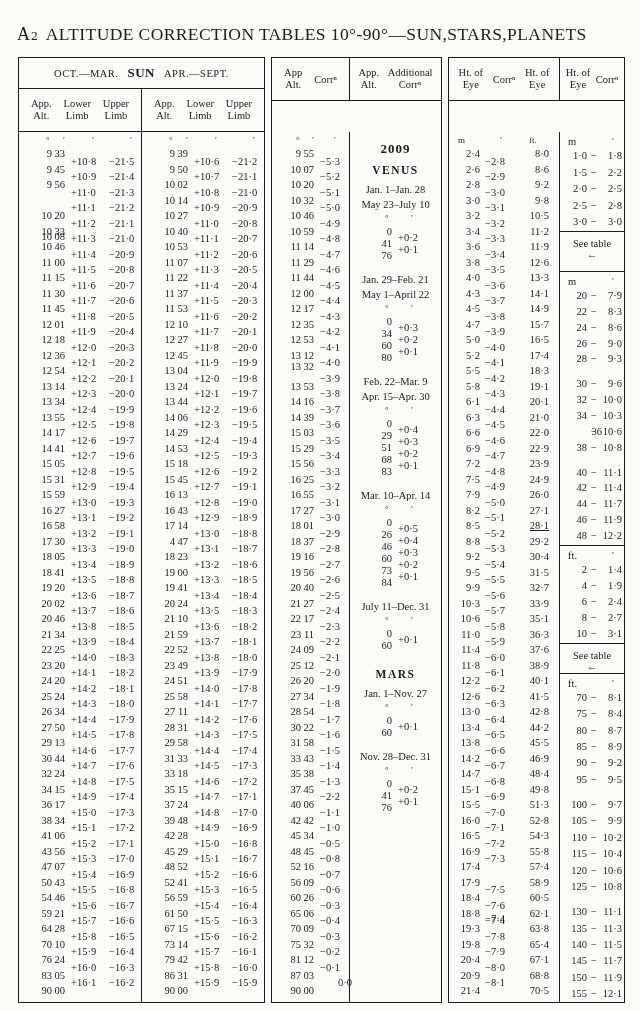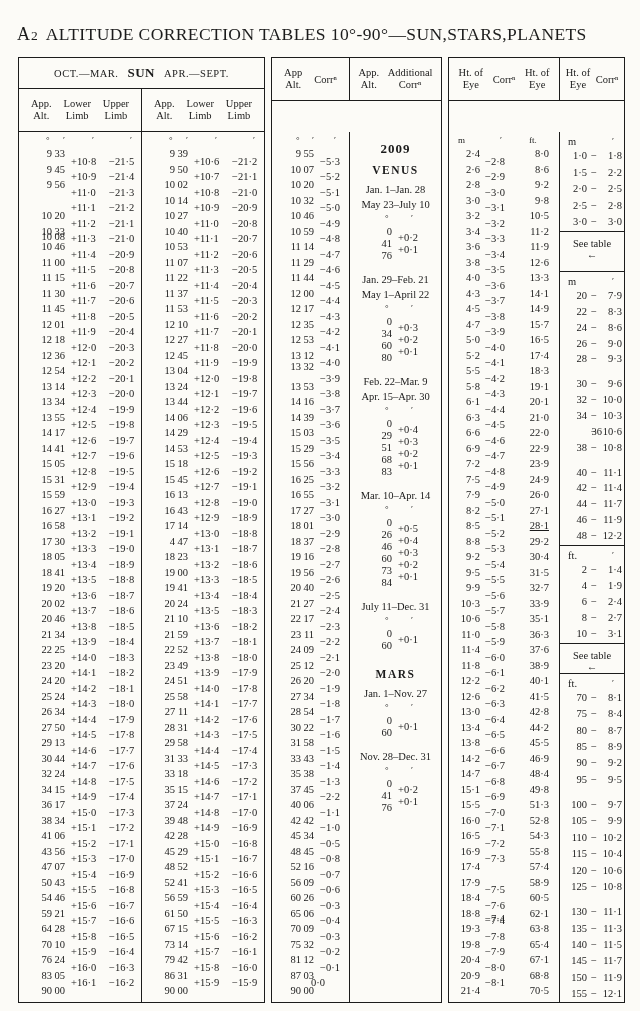--- a/index.html
+++ b/index.html
@@ -555,21 +555,21 @@
           <span class="cell" style="left: 48px; top: 690.25px;">−1·0</span>
           <span class="cell" style="left: 48px; top: 705.75px;">−0·5</span>
           <span class="cell" style="left: 48px; top: 721.25px;">−0·8</span>
           <span class="cell" style="left: 48px; top: 736.75px;">−0·7</span>
           <span class="cell" style="left: 48px; top: 752.25px;">−0·6</span>
           <span class="cell" style="left: 48px; top: 767.75px;">−0·3</span>
           <span class="cell" style="left: 48px; top: 783.25px;">−0·4</span>
           <span class="cell" style="left: 48px; top: 798.75px;">−0·3</span>
           <span class="cell" style="left: 48px; top: 814.25px;">−0·2</span>
           <span class="cell" style="left: 48px; top: 829.75px;">−0·1</span>
-          <span class="cell" style="left: 33px; top: 845.25px; padding-left: 6px;">0·0</span>
+          <span class="cell" style="left: 60px; top: 845.25px; padding-left: 6px;">0·0</span>
         </div>
       <div class="half hr" id="planets-panel" style="left:77px;right:0">
           <div class="p-year">2009</div>
           <div class="p-name">VENUS</div>
           <div class="p-sec">
             <div class="p-date">Jan. 1–Jan. 28</div>
             <div class="p-date">May 23–July 10</div>
             <div class="p-units">
               <span class="cell u" style="left: 35px; top: 0px;">°</span>
               <span class="cell u" style="left: 61px; top: 0px;">′</span>

